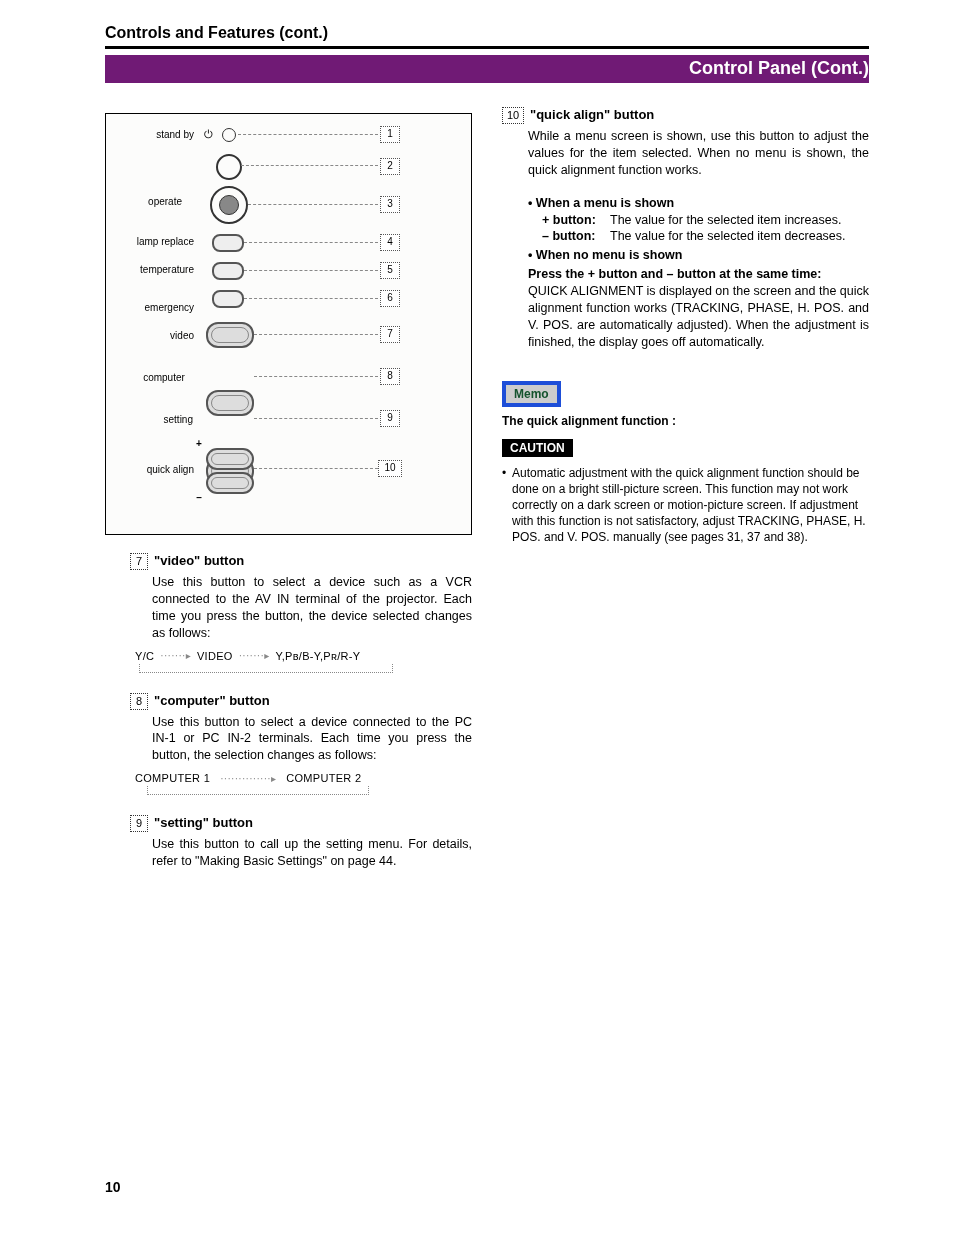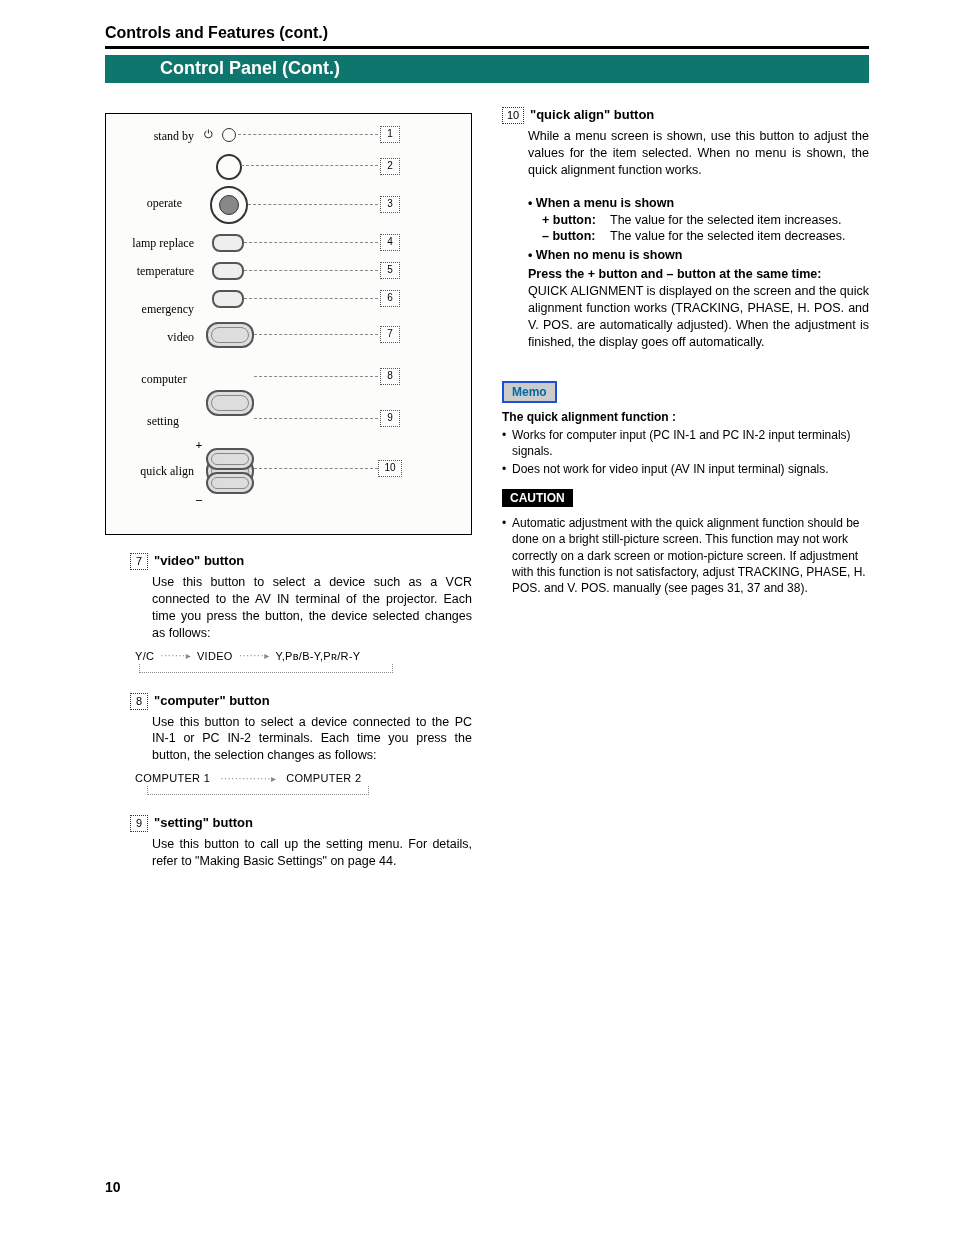--- a/index.html
+++ b/index.html
@@ -20,46 +20,47 @@
     font-weight: bold;
     font-size: 16px;
     margin-bottom: 4px;
   }
   .hr-thick {
     border: none;
     border-top: 3px solid #000;
     margin: 0 0 6px 0;
   }
   .black-bar {
-    background: #0f766e;
+    background: #701a75;
     color: #fff;
     font-weight: bold;
     font-size: 18px;
     padding: 3px 0 4px 0;
     margin-bottom: 30px;
     position: relative;
+    text-align: right;
   }
   .black-bar-text {
     padding-left: 55px;
   }
   .columns {
     display: flex;
     gap: 30px;
   }
   .col {
     flex: 1;
   }
   .diagram {
     border: 1px solid #000;
     height: 420px;
     position: relative;
     margin-bottom: 18px;
     background: #fcfcfb;
   }
-  .d-label { position: absolute; font-size: 12px; text-align: right; font-family: Liberation Serif, serif; }
+  .d-label { position: absolute; font-size: 10px; text-align: right; }
   .d-shape { position: absolute; }
   .d-line { position: absolute; border-top: 1px dashed #888; }
   .d-box {
     position: absolute;
     border: 1px dotted #555;
     width: 18px;
     height: 15px;
     font-size: 10px;
     text-align: center;
     line-height: 14px;
@@ -117,21 +118,21 @@
   .sub-def { margin-left: 14px; display: flex; gap: 8px; }
   .sub-def-label { font-weight: bold; min-width: 60px; }
 
   .tag-box {
     display: inline-block;
     padding: 2px 8px;
     font-weight: bold;
     font-size: 12px;
     margin: 10px 0 6px 0;
   }
-  .tag-memo { background: #ccc; color: #0369a1; border: 2px solid #1d4ed8; }
+  .tag-memo { background: #ccc; color: #14532d; border: 4px solid #1d4ed8; }
   .tag-caution { background: #000; color: #fff; }
 
   .memo-body, .caution-body { font-size: 12px; line-height: 1.35; }
   .memo-body .lead { font-weight: bold; }
   .bullet-list { margin: 2px 0 0 0; padding: 0; list-style: none; }
   .bullet-list li { position: relative; padding-left: 10px; margin-bottom: 2px; }
   .bullet-list li::before { content: "•"; position: absolute; left: 0; }
 
   .page-num {
     position: absolute;
@@ -193,21 +194,21 @@
         <span class="d-label" style="top:216px; left:28px; width:60px;">video</span>
         <div class="d-shape oval-lg" style="top:208px; left:100px;"></div>
         <div class="d-line" style="top:220px; left:148px; width:124px;"></div>
         <div class="d-box" style="top:212px; left:274px;">7</div>
 
         <span class="d-label" style="top:258px; left:28px; width:60px;text-align:center;">computer</span>
         <div class="d-shape oval-lg" style="top:250px; left:100px;"></div>
         <div class="d-line" style="top:262px; left:148px; width:124px;"></div>
         <div class="d-box" style="top:254px; left:274px;">8</div>
 
-        <span class="d-label" style="top:300px; left:13px; width:60px;">setting</span>
+        <span class="d-label" style="top:300px; left:27px; width:60px;">setting</span>
         <div class="d-shape oval-lg" style="top:292px; left:100px;"></div>
         <div class="d-line" style="top:304px; left:148px; width:124px;"></div>
         <div class="d-box" style="top:296px; left:274px;">9</div>
 
         <span class="d-label" style="top:324px; left:88px; width:10px; text-align:center; font-weight:bold;">+</span>
         <span class="d-label" style="top:350px; left:28px; width:60px;">quick align</span>
         <div class="pair-ovals" style="top:334px; left:100px;">
           <div class="oval-lg" style="margin-bottom:2px;"></div>
           <div class="oval-lg"></div>
         </div>
@@ -286,24 +287,20 @@
                 <span>QUICK ALIGNMENT is displayed on the screen and the quick alignment function works (TRACKING, PHASE, H. POS. and V. POS. are automatically adjusted). When the adjustment is finished, the display goes off automatically.</span>
               </div>
             </li>
           </ul>
         </div>
       </div>
 
       <div class="tag-box tag-memo">Memo</div>
       <div class="memo-body">
         <span class="lead">The quick alignment function :</span>
-        <ul class="bullet-list">
-          <li>Works for computer input (PC IN-1 and PC IN-2 input terminals) signals.</li>
-          <li>Does not work for video input (AV IN input terminal) signals.</li>
-        </ul>
       </div>
 
       <div class="tag-box tag-caution">CAUTION</div>
       <div class="caution-body">
         <ul class="bullet-list">
           <li>Automatic adjustment with the quick alignment function should be done on a bright still-picture screen. This function may not work correctly on a dark screen or motion-picture screen. If adjustment with this function is not satisfactory, adjust TRACKING, PHASE, H. POS. and V. POS. manually (see pages 31, 37 and 38).</li>
         </ul>
       </div>
 
     </div>

